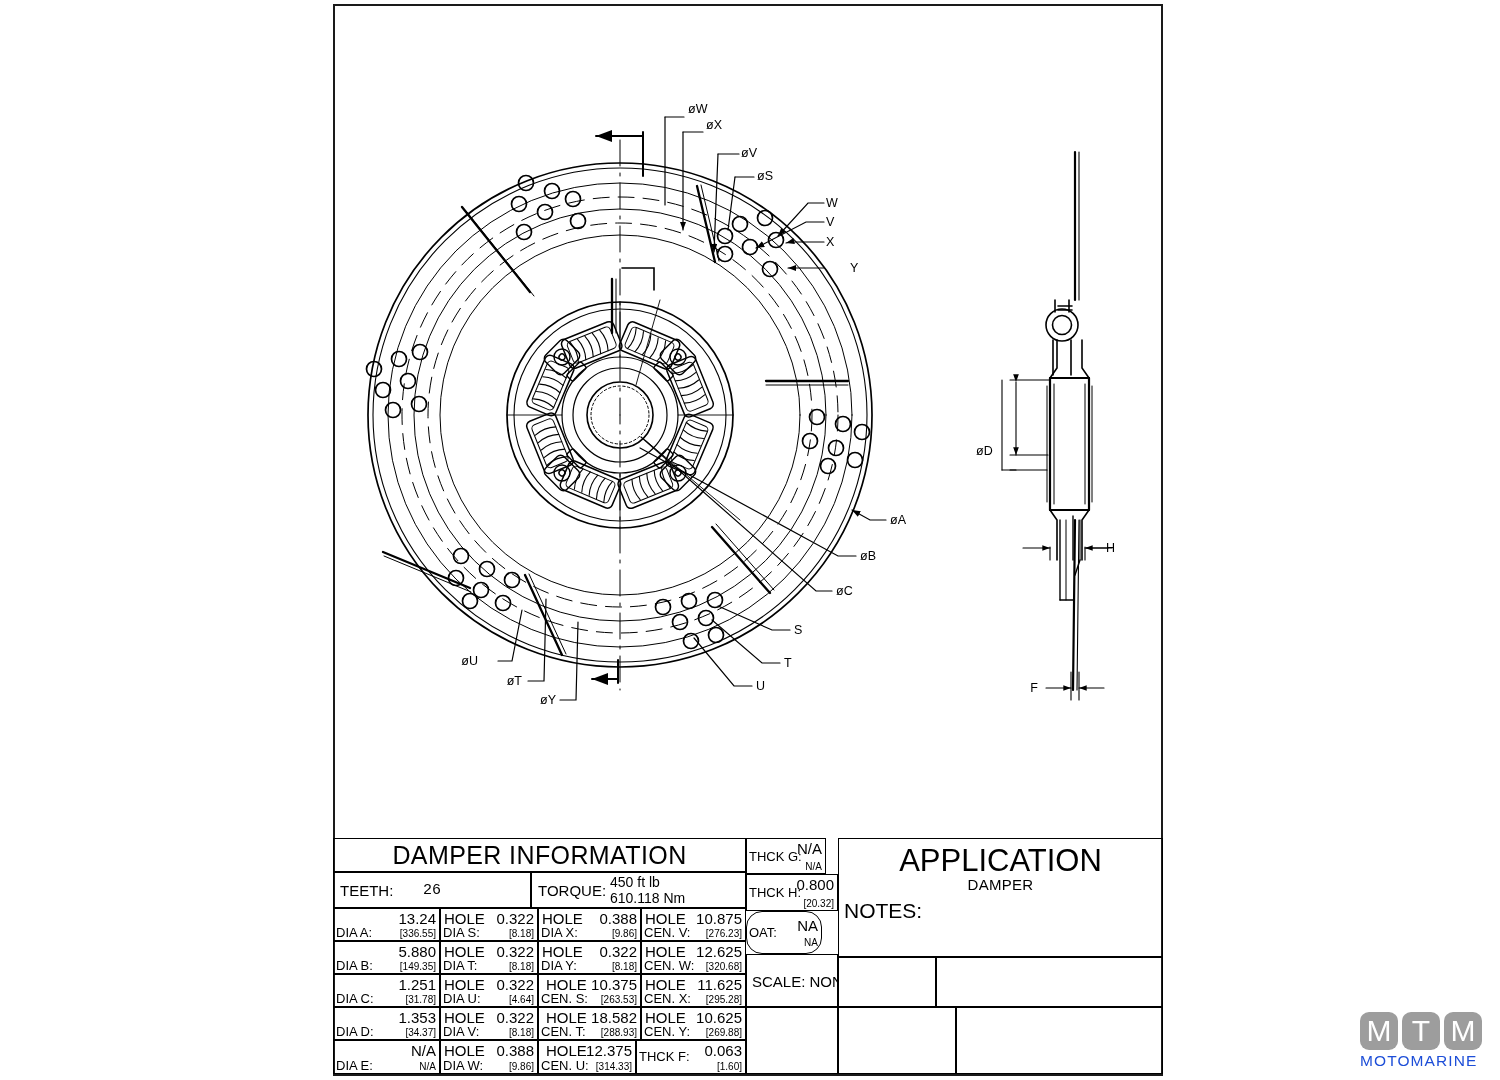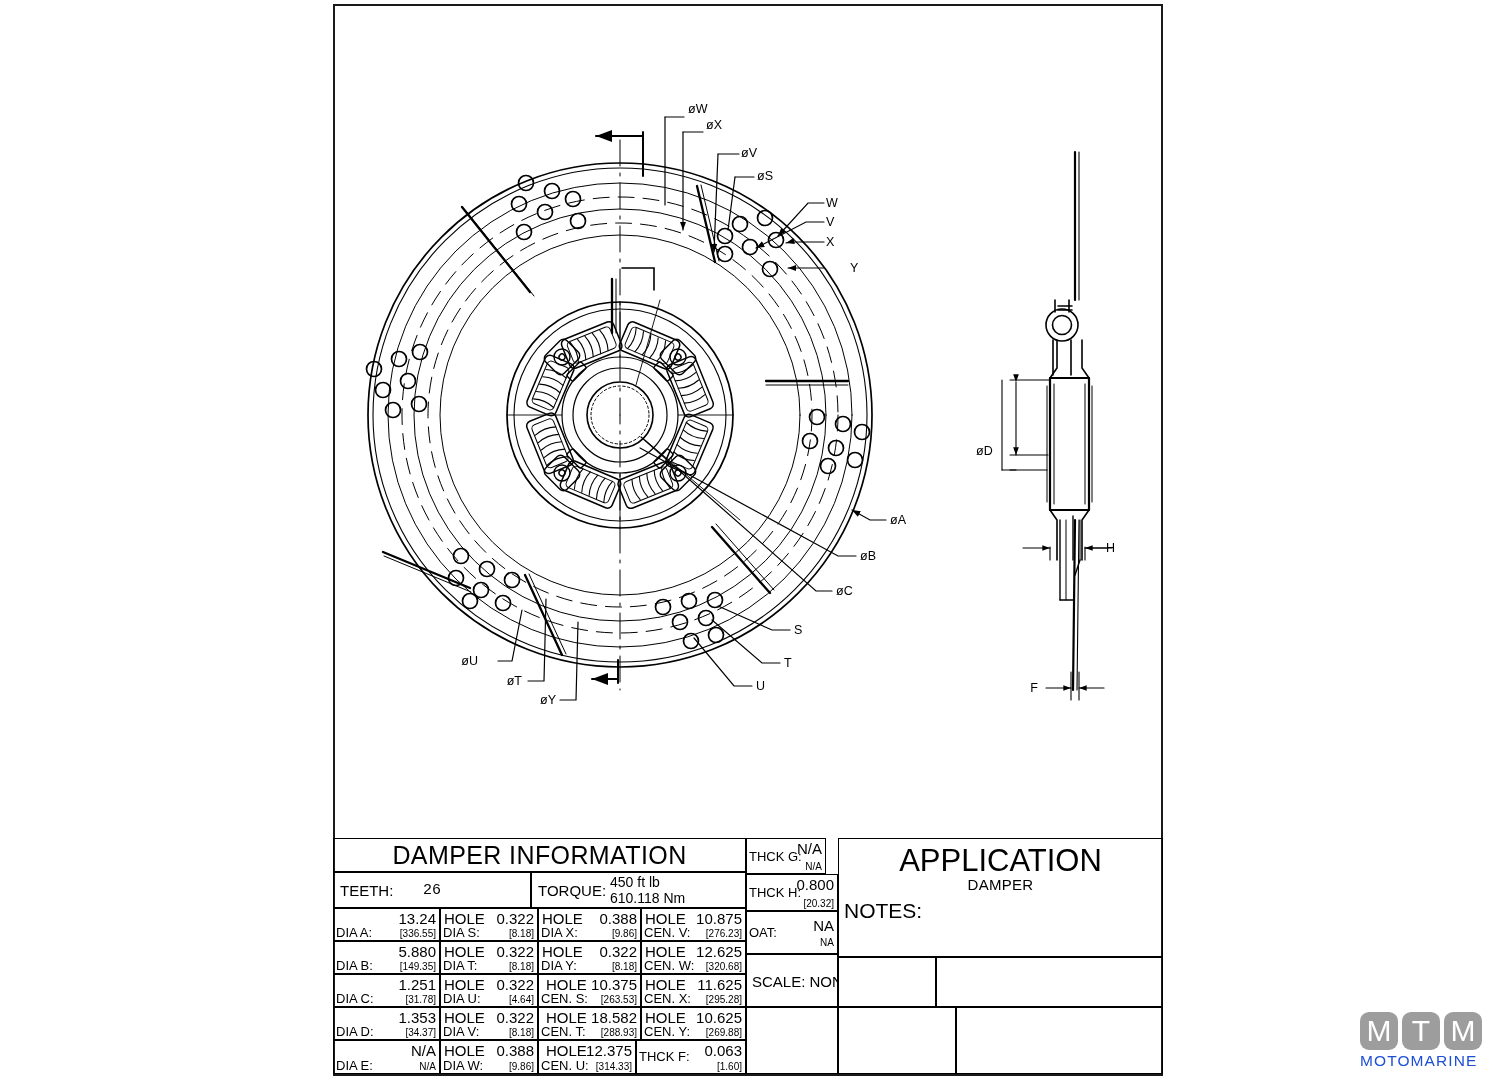--- a/index.html
+++ b/index.html
@@ -512,21 +512,21 @@
   <div class="cell" style="left:413px;top:0;width:80px;height:36px;">
     <span class="clabel" style="bottom:9px;">THCK G:</span>
     <span class="cval">N/A</span>
     <span class="cmm">N/A</span>
   </div>
   <div class="cell" style="left:413px;top:36px;width:92px;height:37px;">
     <span class="clabel" style="bottom:10px;">THCK H:</span>
     <span class="cval">0.800</span>
     <span class="cmm">[20.32]</span>
   </div>
-  <div class="cell" style="left:413px;top:73px;width:92px;height:43px;">
+  <div class="cell" style="left:413px;top:73px;width:76px;height:43px;border-radius:16px;">
     <span class="clabel" style="bottom:13px;">OAT:</span>
     <span class="cval" style="top:5px;">NA</span>
     <span class="cmm" style="bottom:5px;">NA</span>
   </div>
   <div class="cell" style="left:413px;top:116px;width:92px;height:53px;">
     <span class="scale-lbl">SCALE: NONE</span>
   </div>
   <div class="cell" style="left:413px;top:169px;width:92px;height:67px;"></div>
 
   <div class="tb" style="left:505px;top:0;width:325px;height:119px;">

